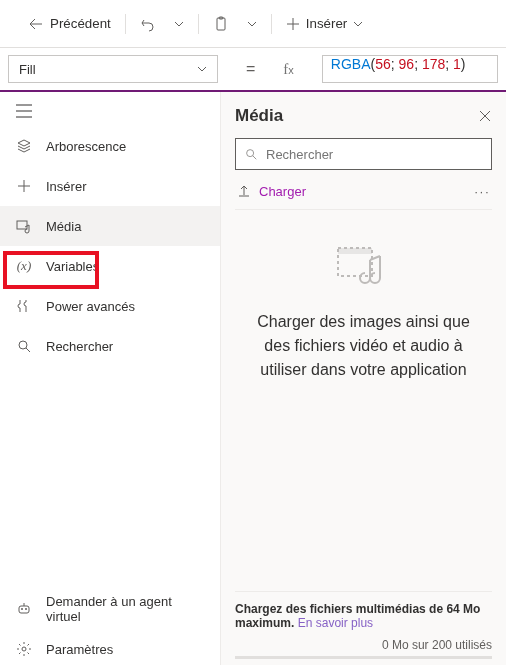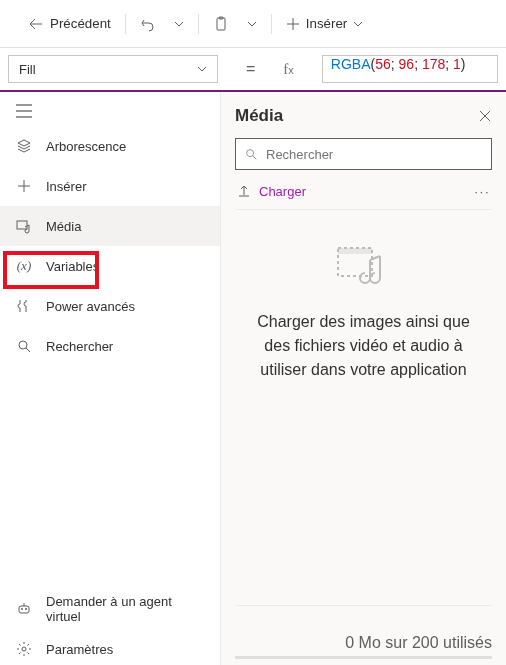--- a/index.html
+++ b/index.html
@@ -36,21 +36,21 @@
 .search-box input { border: none; outline: none; flex: 1; font-size: 13px; background: transparent; }
 .upload-row { display: flex; align-items: center; justify-content: space-between; padding: 6px 2px 10px 2px; border-bottom: 1px solid #edebe9; }
 .upload-btn { display: flex; align-items: flex-start; gap: 8px; cursor: pointer; color: #a21caf; }
 .more { cursor: pointer; letter-spacing: 1px; color: #605e5c; }
 .empty-area { flex: 1; display: flex; flex-direction: column; align-items: center; justify-content: flex-start; padding-top: 36px; }
 .empty-icon { color: #bdbbb9; margin-bottom: 20px; }
 .empty-text { text-align: center; color: #323130; font-size: 16px; line-height: 1.5; padding: 0 10px; }
 .panel-footer { border-top: 1px solid #edebe9; padding-top: 10px; font-size: 12px; color: #323130; }
 .panel-footer b { font-weight: 600; }
 .panel-footer a { color: #8661c5; text-decoration: none; }
-.usage { text-align: right; color: #605e5c; font-size: 16px; margin-top: 18px; }
+.usage { text-align: right; color: #605e5c; font-size: 12px; margin-top: 8px; }
 .usage-bar { height: 3px; background: #e1dfdd; margin-top: 4px; position: relative; }
 
 svg { display: block; }
 </style>
 </head>
 <body>
 
 <div class="top-toolbar">
   <button class="tb-btn">
     <span class="icon">
@@ -243,17 +243,18 @@
         <svg width="56" height="44" viewBox="0 0 56 44">
           <rect x="2" y="2" width="34" height="28" stroke="#bdbbb9" stroke-width="2" fill="none" stroke-dasharray="3 3"></rect>
           <rect x="2" y="2" width="34" height="6" fill="#bdbbb9" opacity="0.3"></rect>
           <path d="M34 14v18M44 10v22M34 32a5 5 0 1 1-5-5M44 32a5 5 0 1 1-5-5M34 14l10-4" stroke="#bdbbb9" stroke-width="2" fill="none"></path>
         </svg>
       </div>
       <div class="empty-text">Charger des images ainsi que des fichiers vidéo et audio à utiliser dans votre application</div>
     </div>
 
     <div class="panel-footer">
+      <span><b>Chargez des fichiers multimédias de 64 Mo maximum. </b><a href="#">En savoir plus</a></span>
       <div class="usage">0 Mo sur 200 utilisés</div>
       <div class="usage-bar"></div>
     </div>
   </div>
 </div>
 
 </body></html>

